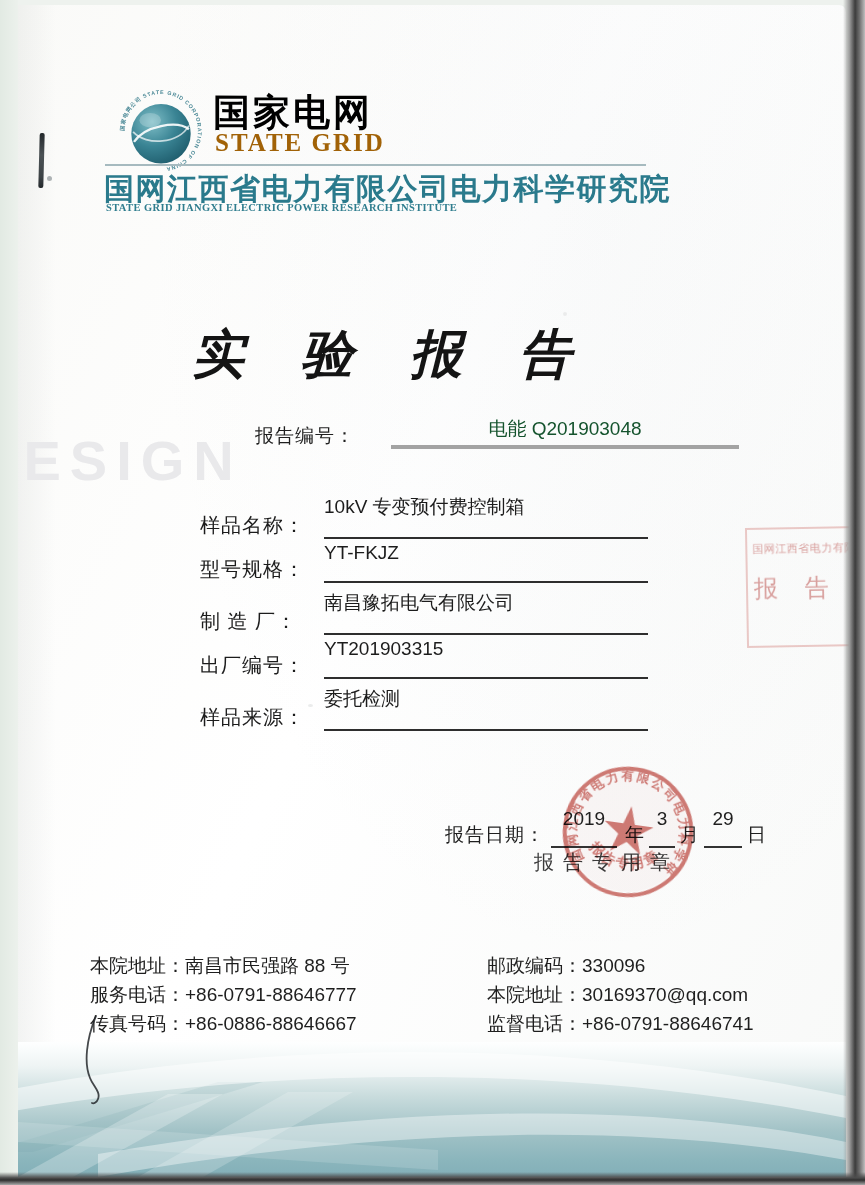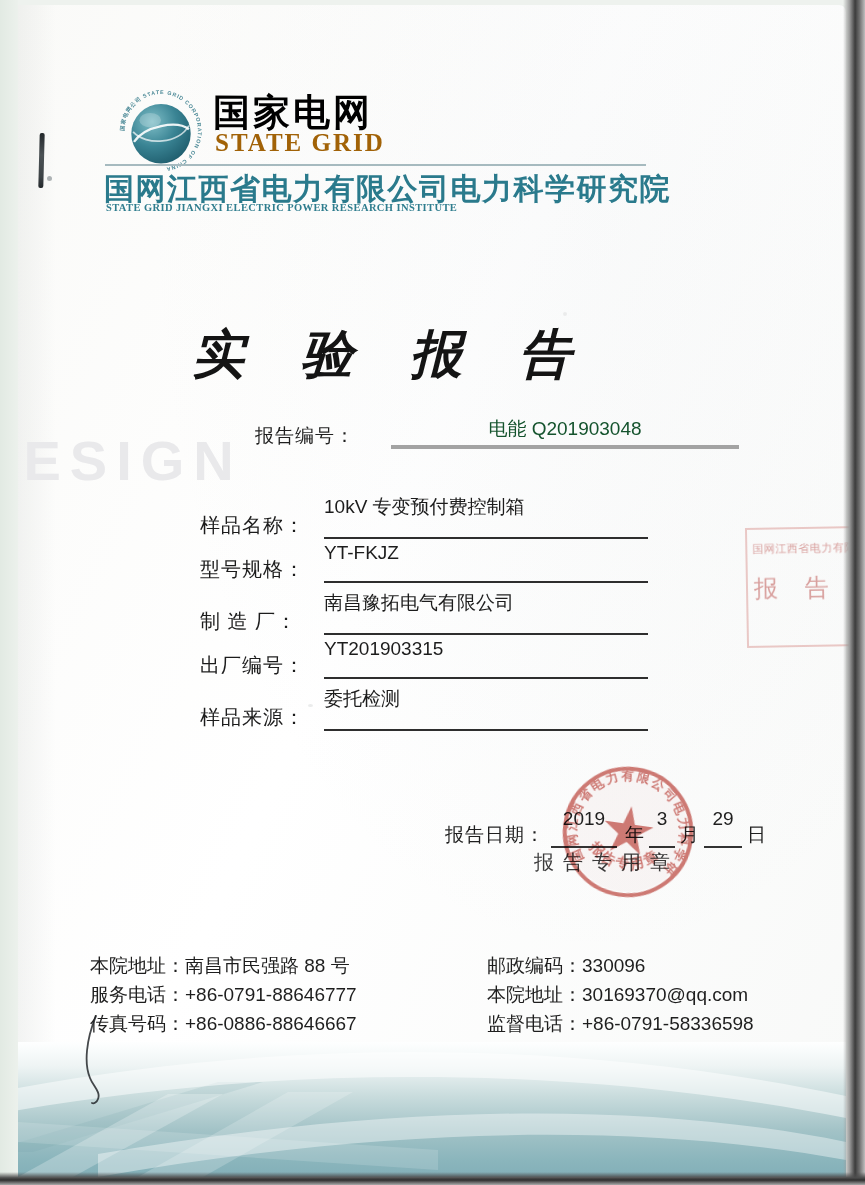--- a/index.html
+++ b/index.html
@@ -193,21 +193,21 @@
   </div>
 
   <div class="footer-col footer-left">
     <div class="fl"><span>本院地址：</span><span>南昌市民强路 88 号</span></div>
     <div class="fl"><span>服务电话：</span><span>+86-0791-88646777</span></div>
     <div class="fl"><span>传真号码：</span><span>+86-0886-88646667</span></div>
   </div>
   <div class="footer-col footer-right">
     <div class="fl"><span>邮政编码：</span><span>330096</span></div>
     <div class="fl"><span>本院地址：</span><span>30169370@qq.com</span></div>
-    <div class="fl"><span>监督电话：</span><span>+86-0791-58336598</span></div>
+    <div class="fl"><span>监督电话：</span><span>+86-0791-88646741</span></div>
   </div>
 
   <svg class="wave" viewBox="0 0 828 135" preserveAspectRatio="none">
     <defs>
       <linearGradient id="waveBase" x1="0" y1="0" x2="0" y2="1">
         <stop offset="0%" stop-color="#feffff"></stop>
         <stop offset="18%" stop-color="#eef4f4"></stop>
         <stop offset="40%" stop-color="#c9dcdd"></stop>
         <stop offset="65%" stop-color="#a3c3c7"></stop>
         <stop offset="88%" stop-color="#8ab5bc"></stop>

